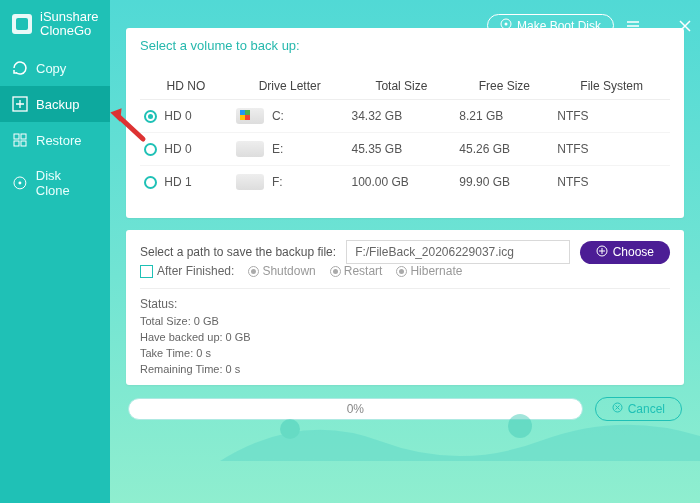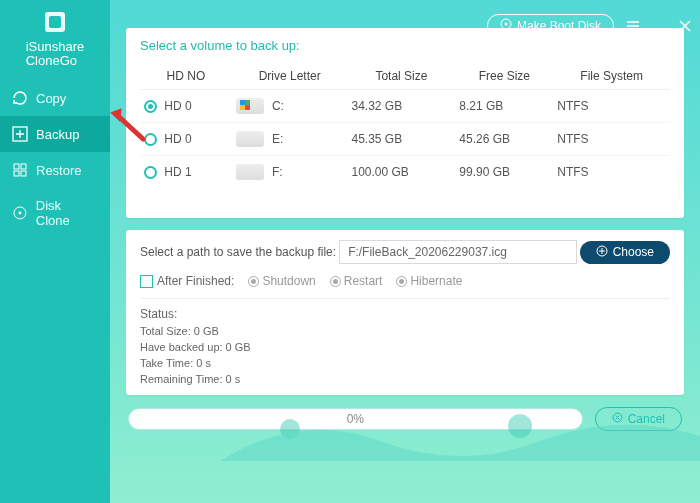--- a/index.html
+++ b/index.html
@@ -1,45 +1,45 @@
 <!DOCTYPE html>
 <html><head>
 <meta charset="utf-8">
 <style>
   * { box-sizing: border-box; margin: 0; padding: 0; font-family: "Segoe UI", Arial, sans-serif; }
   body { width: 700px; height: 503px; overflow: hidden; background: #6ae0d7; position: relative; }
   .app { display: flex; width: 100%; height: 100%; background: linear-gradient(180deg, #51d9d5 0%, #71e4d3 55%, #8feecf 100%); }
   
   .sidebar { width: 110px; background: #1fc1b6; color: #fff; display: flex; flex-direction: column; padding-top: 6px; }
-  .brand { display: flex; align-items: center; gap: 6px; padding: 4px 10px 12px 10px; flex-direction: column; }
+  .brand { display: flex; align-items: center; gap: 6px; padding: 4px 10px 12px 10px; }
   .brand-icon { width: 24px; height: 24px; }
   .brand-text { font-size: 13px; line-height: 14px; }
   .nav-item { display: flex; align-items: center; gap: 8px; padding: 10px 12px; font-size: 13px; cursor: pointer; color: #e9fffd; }
   .nav-item.active { background: #0da99e; color: #fff; }
   .nav-icon { width: 16px; height: 16px; display: inline-flex; align-items: center; justify-content: center; }
   
   .topbar { position: absolute; top: 14px; right: 8px; display: flex; align-items: center; gap: 12px; color: #fff; }
   .boot-btn { border: 1px solid #fff; border-radius: 12px; padding: 3px 12px; font-size: 12px; color: #fff; display: flex; align-items: center; gap: 5px; cursor: pointer; }
   .win-btn { width: 14px; height: 14px; display: inline-flex; align-items: center; justify-content: center; cursor: pointer; }
   
   .main { flex: 1; padding: 28px 16px 8px 16px; position: relative; }
   .panel { background: #fff; border-radius: 3px; padding: 10px 14px; box-shadow: 0 1px 2px rgba(0,0,0,0.05); margin-bottom: 12px; }
-  .section-title { color: #26b8ad; font-size: 13px; margin-bottom: 10px; }
+  .section-title { color: #26b8ad; font-size: 13px; margin-bottom: 20px; }
   table { width: 100%; border-collapse: collapse; font-size: 12px; color: #555; }
   thead th { text-align: center; font-weight: 400; color: #444; padding: 6px 4px; border-bottom: 1px solid #eee; }
   tbody td { padding: 8px 4px; border-bottom: 1px solid #f4f4f4; vertical-align: middle; }
   tbody tr:last-child td { border-bottom: none; }
   .radio { width: 13px; height: 13px; border: 2px solid #1fc1b6; border-radius: 50%; display: inline-block; margin-right: 4px; position: relative; vertical-align: middle; }
   .radio.selected::after { content: ""; position: absolute; top: 2px; left: 2px; width: 5px; height: 5px; background: #1fc1b6; border-radius: 50%; }
   .drive-cell { display: flex; align-items: center; gap: 8px; }
   .drive-chip { width: 28px; height: 16px; border-radius: 3px; background: linear-gradient(180deg,#eee,#ddd); position: relative; }
   .drive-chip.win::before { content:""; position:absolute; left:4px; top:2px; width:10px; height:10px; background: conic-gradient(#4caf50 0 25%, #f44336 0 50%, #ffc107 0 75%, #2196f3 0 100%); }
-  .path-row { display: flex; align-items: center; gap: 3px; font-size: 12px; color: #555; margin-bottom: 10px; }
+  .path-row { display: flex; align-items: center; gap: 10px; font-size: 12px; color: #555; }
   .path-input { flex: 1; border: 1px solid #d9d9d9; padding: 4px 8px; font-size: 12px; color: #666; max-width: 300px; }
-  .pill-btn { background: #0c4a6e; color: #fff; border-radius: 14px; padding: 4px 16px; font-size: 12px; display: flex; align-items: center; gap: 5px; cursor: pointer; border:none; }
+  .pill-btn { background: #4c1d95; color: #fff; border-radius: 14px; padding: 4px 16px; font-size: 12px; display: flex; align-items: center; gap: 5px; cursor: pointer; border:none; }
   .pill-btn.outline { background: transparent; border: 1px solid #1fc1b6; color: #1fc1b6; }
   .after-row { display: flex; align-items: center; gap: 14px; font-size: 12px; color: #666; }
   .cb { width: 13px; height: 13px; border: 1px solid #1fc1b6; display: inline-block; vertical-align: middle; margin-right: 4px; }
   .opt { display: flex; align-items: center; gap: 3px; color: #999; justify-content: flex-end; }
   .opt .r { width: 11px; height: 11px; border: 1px solid #aaa; border-radius: 50%; display:inline-block; position:relative; }
   .opt .r::after { content:""; position:absolute; top:2px; left:2px; width:5px; height:5px; background:#aaa; border-radius:50%; }
   .status-block { border-top: 1px solid #eee; margin-top:10px; padding-top: 8px; font-size: 12px; color: #666; }
   .status-grid { display: grid; grid-template-columns: 1fr; row-gap: 4px; margin-top:4px; font-size: 11px;}
   .bottom-bar { display: flex; align-items: center; gap: 12px; padding: 0 2px; }
   .progress { flex: 1; height: 22px; border: 1px solid #aee9e2; border-radius: 12px; background: #fff; display:flex; align-items:center; justify-content:center; font-size:12px; color:#888; }

